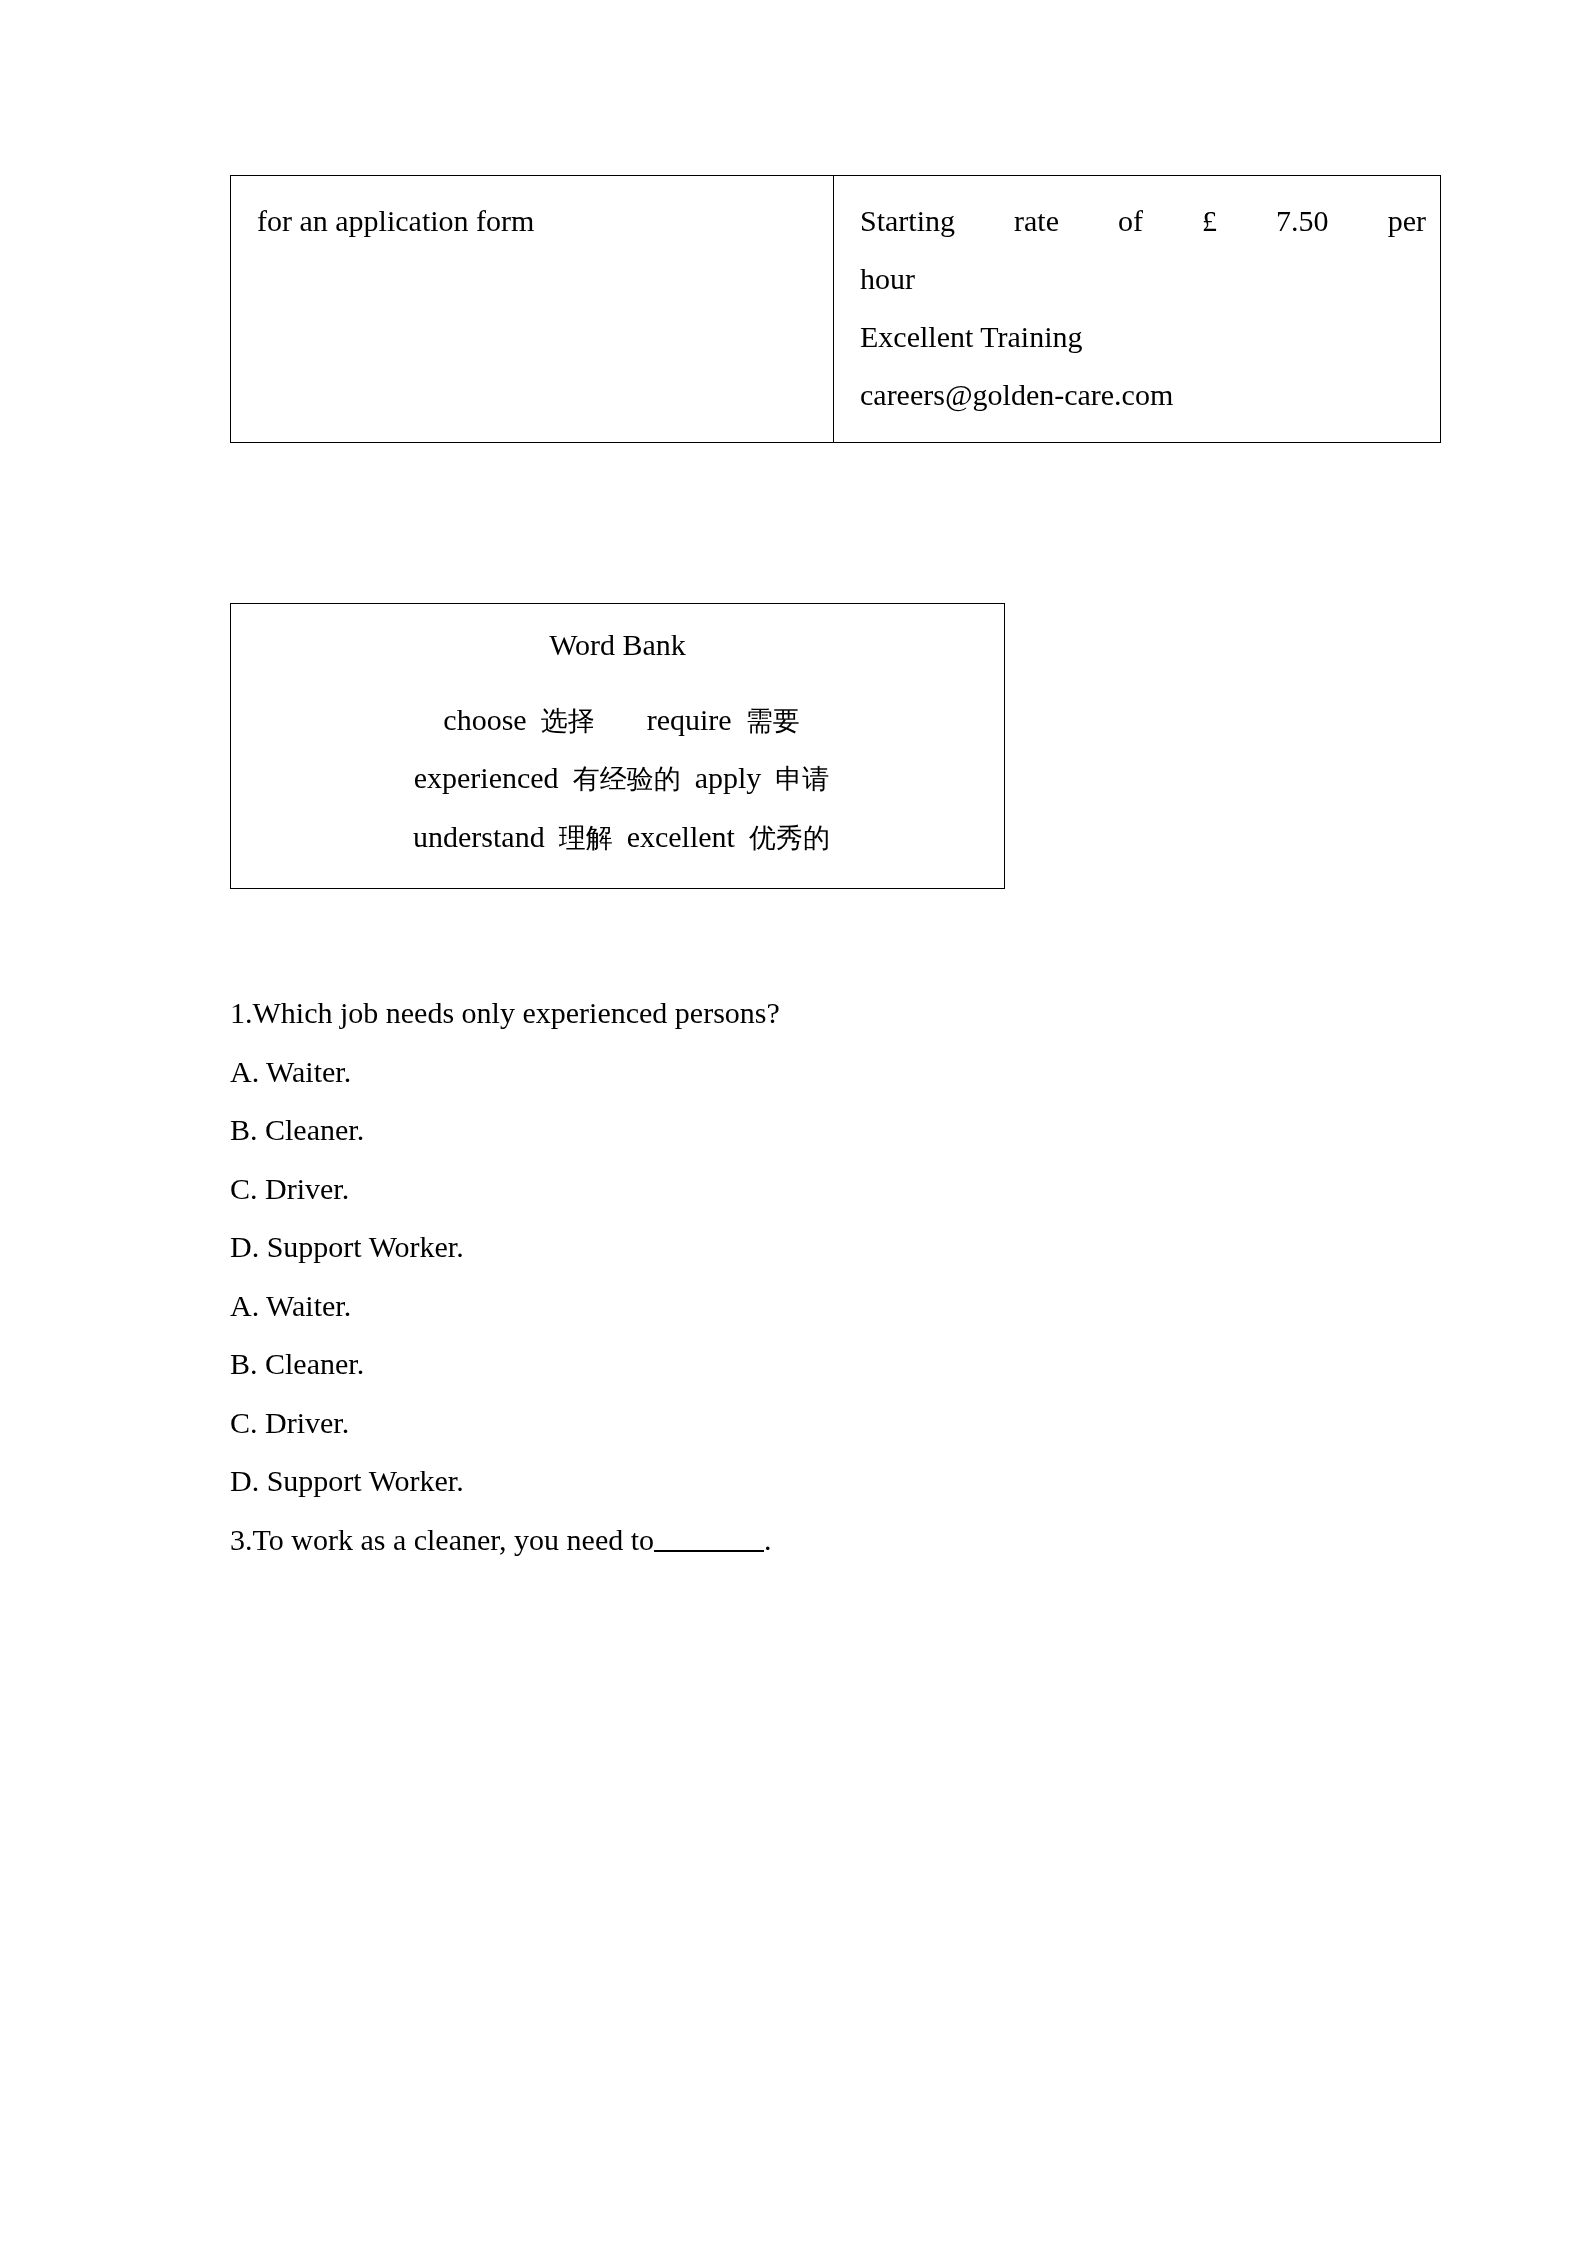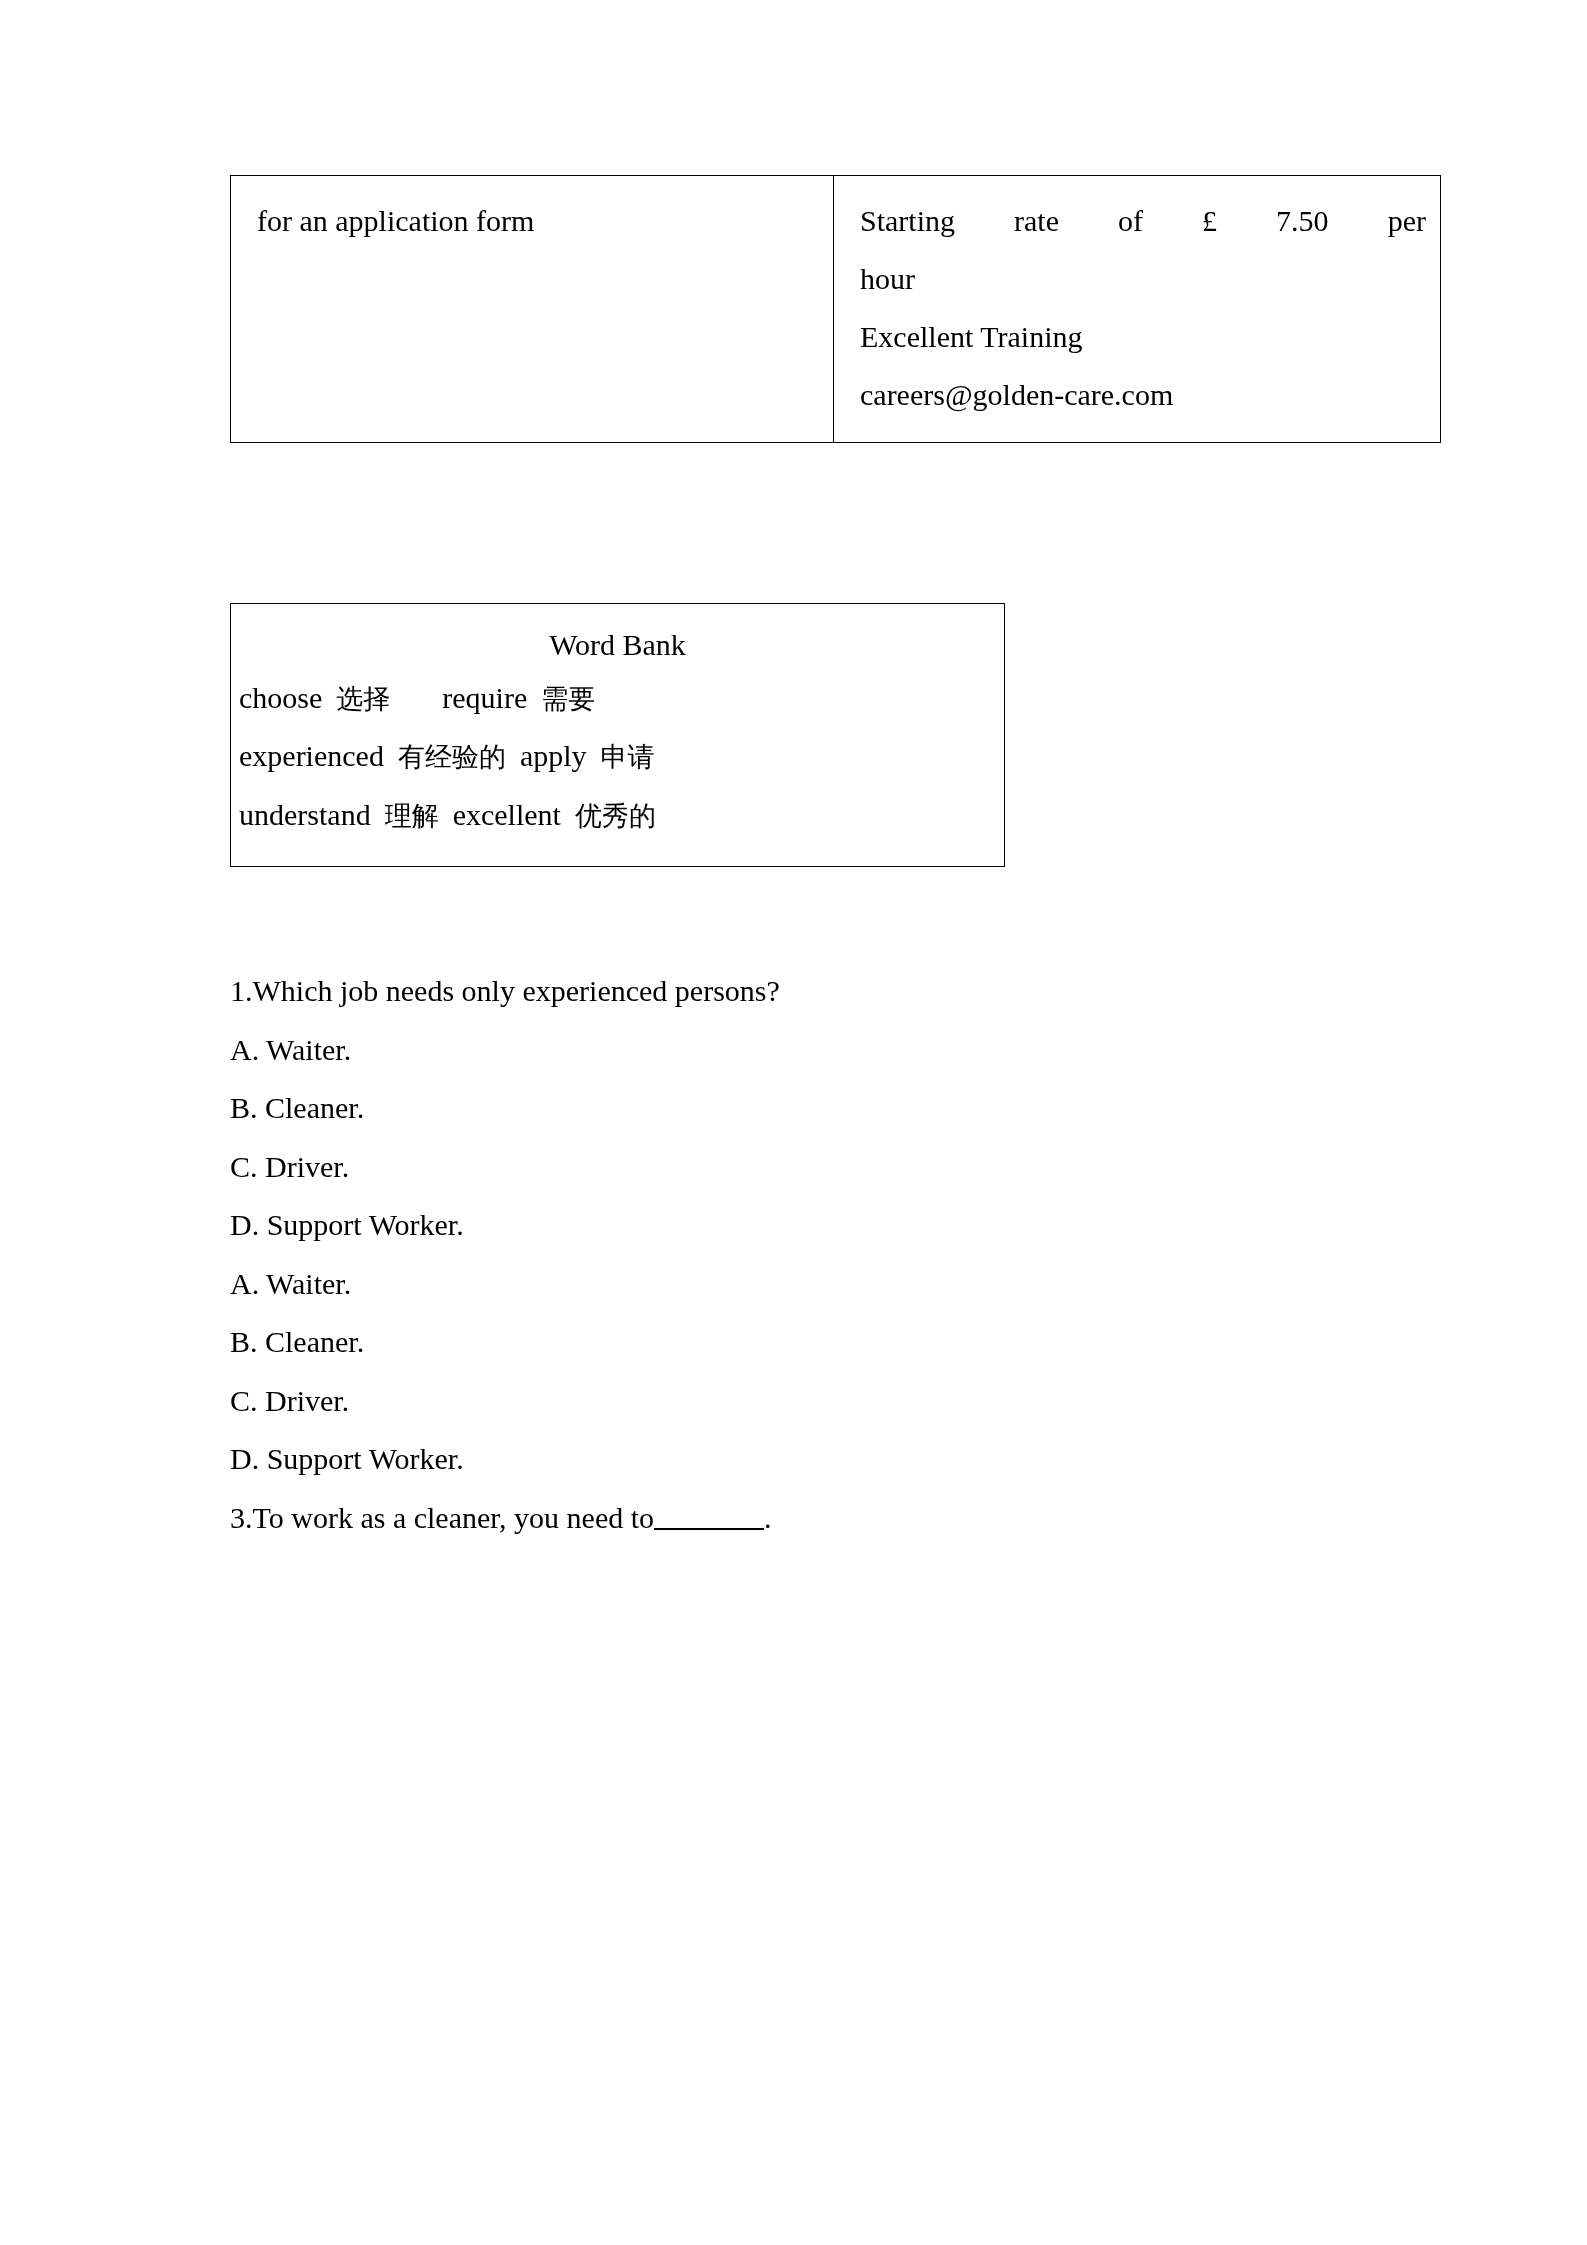--- a/index.html
+++ b/index.html
@@ -60,27 +60,28 @@
     margin-top: 160px;
     width: 775px;
     border: 1px solid #000000;
     box-sizing: border-box;
     padding: 18px 0 22px 0;
   }
   .word-bank-title {
     text-align: center;
     font-size: 30px;
     line-height: 1.5;
-    margin-bottom: 2px;
+    margin-bottom: 24px;
   }
   .word-bank-line {
     font-size: 30px;
     line-height: 1.95;
     padding-left: 8px;
     white-space: nowrap;
+    text-align: center;
   }
   .cn {
     font-family: "DejaVu Sans", "Liberation Sans", sans-serif;
     font-size: 27px;
   }
   .gap-sm { display: inline-block; width: 14px; }
   .gap-md { display: inline-block; width: 52px; }
 
   
   .questions {

